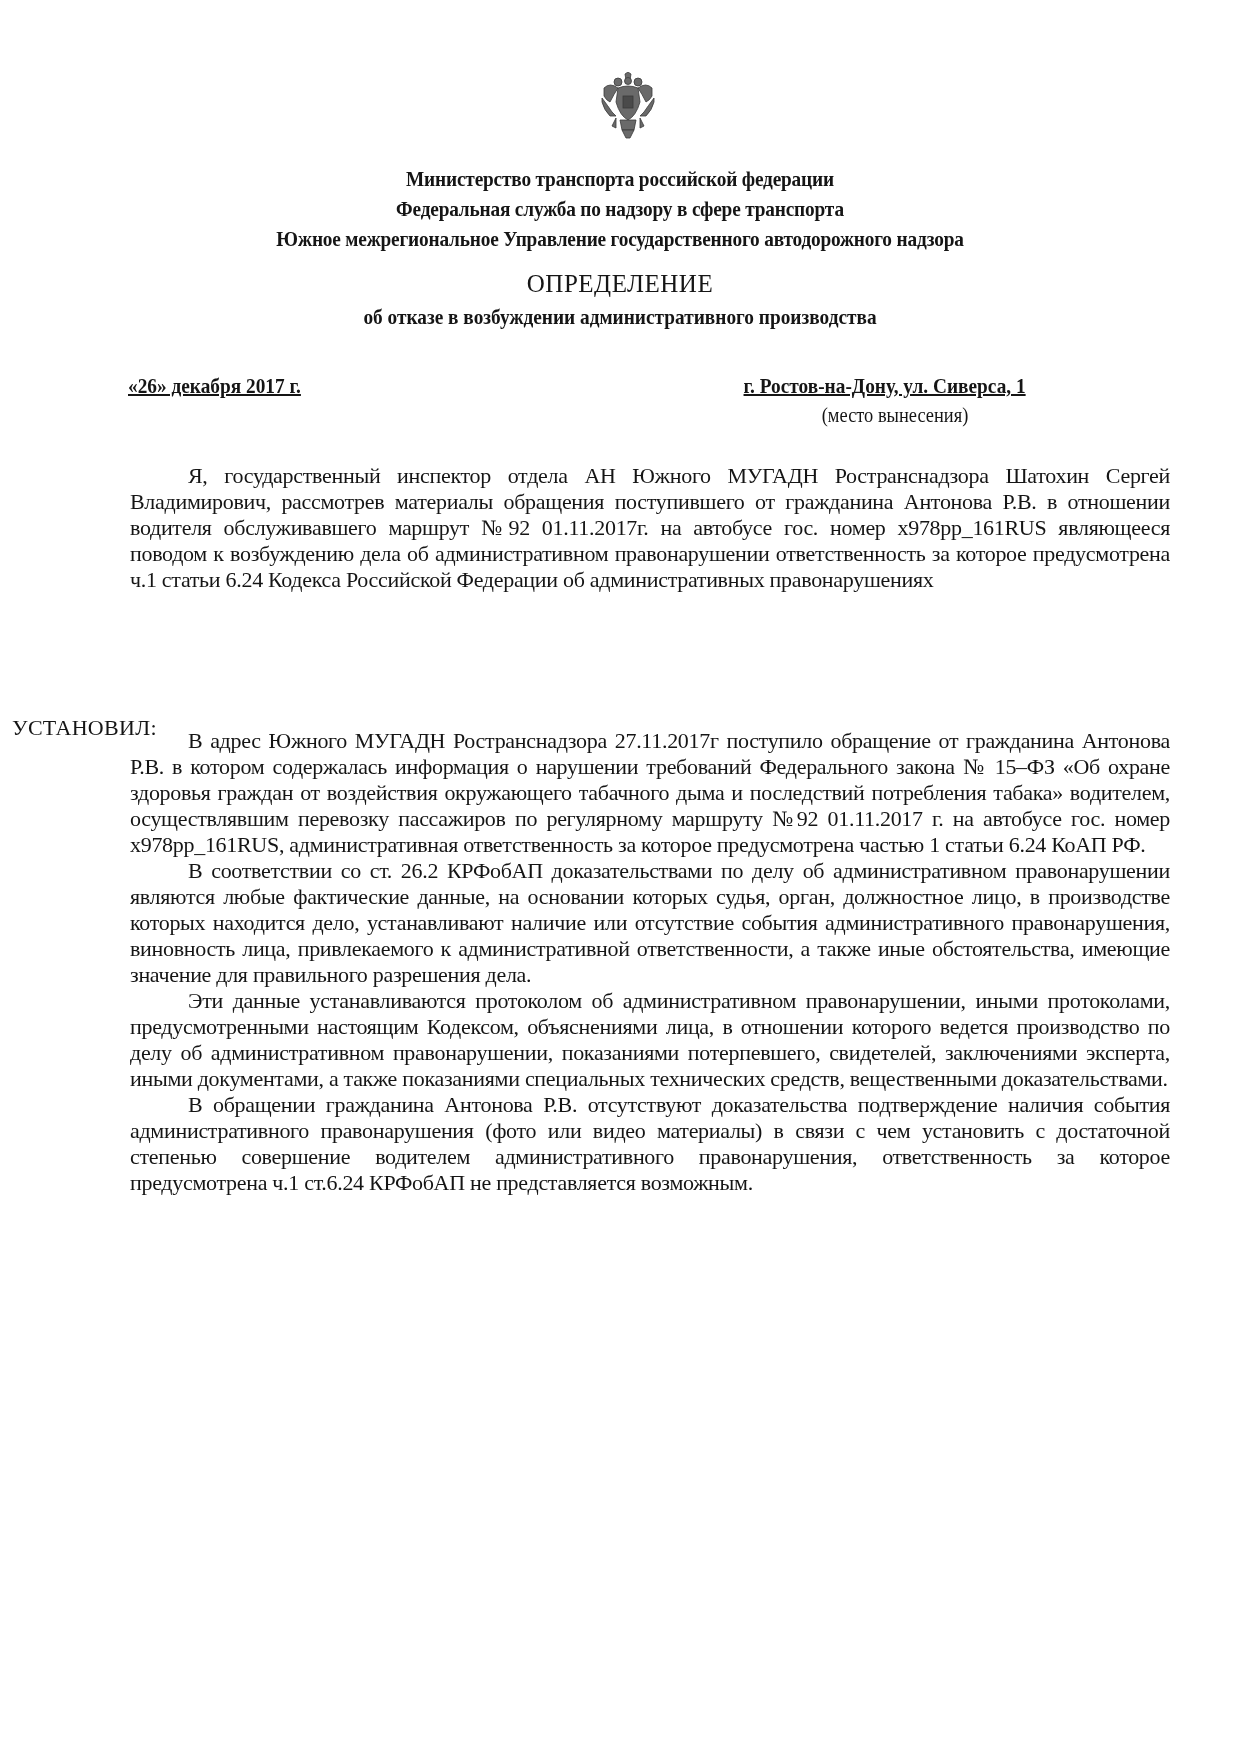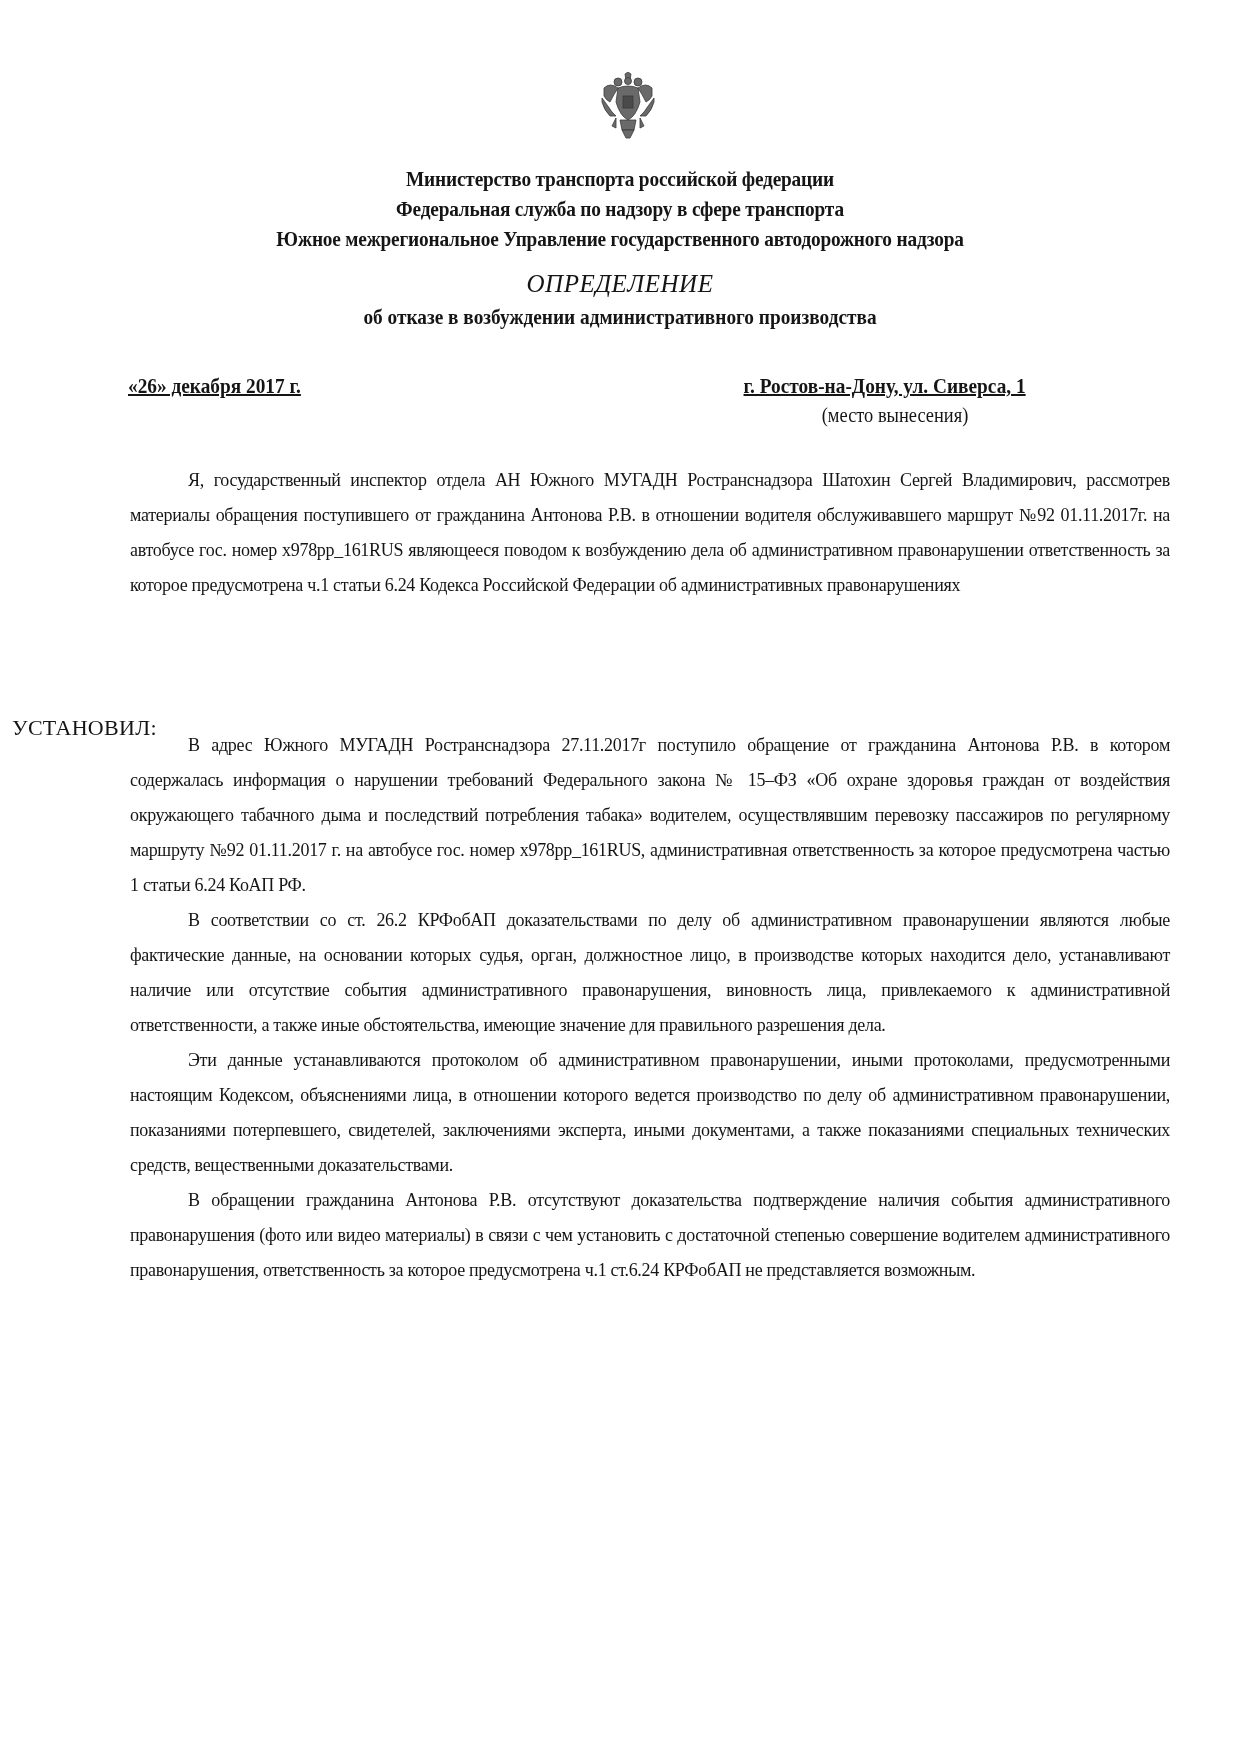--- a/index.html
+++ b/index.html
@@ -43,21 +43,20 @@
       transform-origin: 620px 0;
     }
     .header div { white-space: nowrap; }
     .doc-title {
       position: absolute;
       left: 0; width: 1240px;
       top: 270px;
       text-align: center;
       font-size: 25px;
       letter-spacing: 0.5px;
-      font-style: italic;
     }
     .doc-subtitle {
       position: absolute;
       left: 0; width: 1240px;
       top: 305px;
       text-align: center;
       font-weight: bold;
       font-size: 21px;
       transform: scaleX(0.92);
       transform-origin: 620px 0;
@@ -92,22 +91,22 @@
       top: 404px;
       font-size: 20px;
       white-space: nowrap;
       transform: scaleX(0.92);
       transform-origin: 100% 0;
     }
     .body-text {
       position: absolute;
       left: 130px;
       width: 1040px;
-      font-size: 18px;
-      line-height: 35px;
+      font-size: 22px;
+      line-height: 26px;
       text-align: justify;
       letter-spacing: -0.3px;
     }
     .body-text p {
       margin: 0;
       text-indent: 58px;
       text-align: justify;
     }
     .p-intro { top: 463px; }
     .section-heading {

